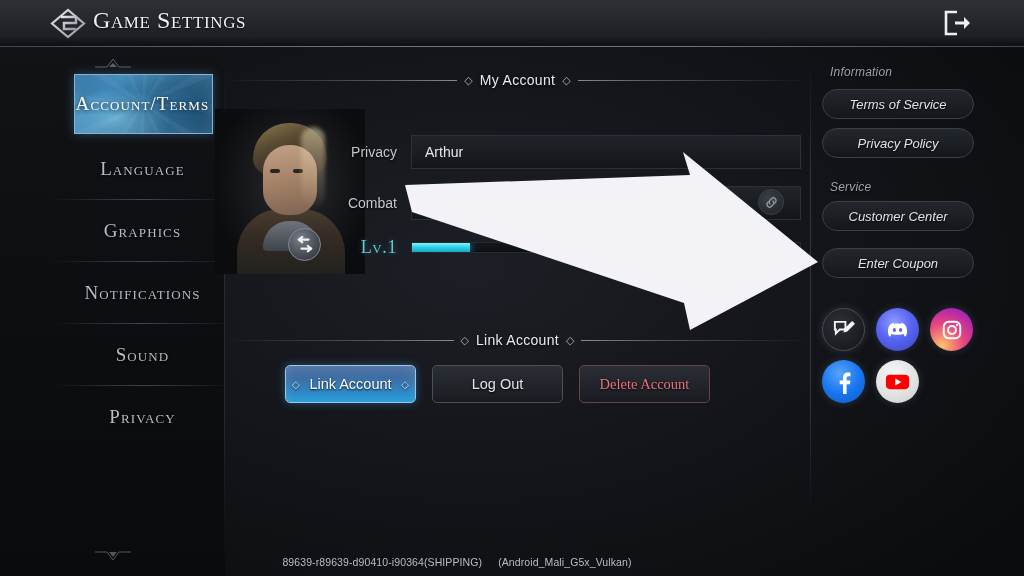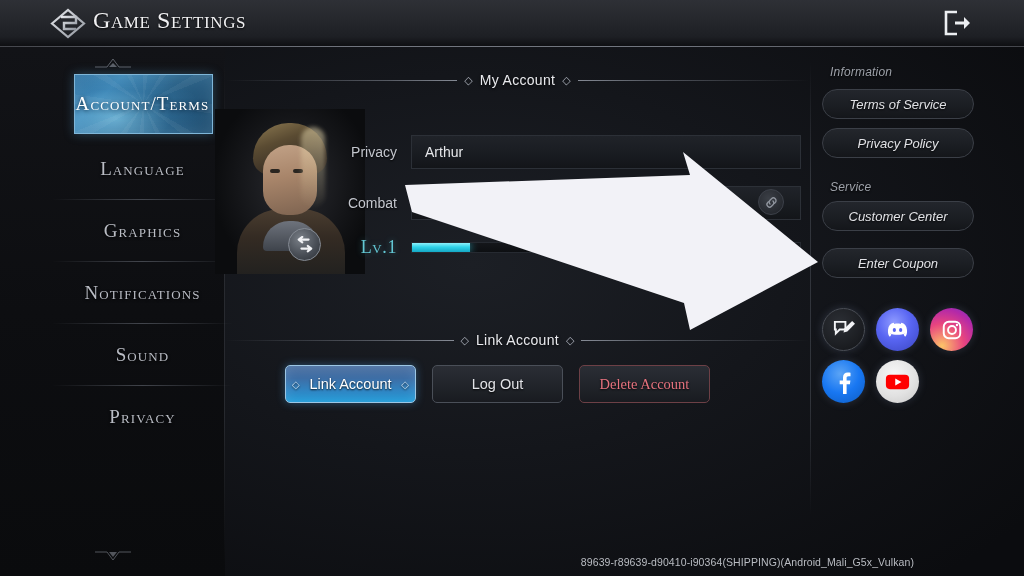--- a/index.html
+++ b/index.html
@@ -251,21 +251,21 @@
   }
   .soc.compose{ background:radial-gradient(circle at 40% 35%,#2c2f35 0%,#1a1c20 70%,#121317 100%); border:1px solid #4a4e56; }
   .soc.discord{ background:radial-gradient(circle at 42% 34%,#8f9bff 0%,#5865F2 45%,#3a45c0 100%); }
   .soc.instagram{ background:radial-gradient(circle at 28% 88%,#fdc468 0%,#e8457f 45%,#b429a8 75%,#6a38c8 100%); }
   .soc.facebook{ background:radial-gradient(circle at 42% 32%,#5ba4f5 0%,#1877F2 50%,#0d5bc0 100%); }
   .soc.youtube{ background:radial-gradient(circle at 42% 34%,#f7f7f7 0%,#e2e2e2 55%,#c8c8c8 100%); }
 
   
   #footer{
     position:absolute; left:0; bottom:8px; width:940px;
-    display:flex; justify-content:flex-end; padding-right:26px;
+    display:flex; justify-content:center; gap:16px; padding-right:26px;
     font-size:10.5px; color:#b9bcc2; letter-spacing:.1px;
   }
 
   
   #arrow{ position:absolute; left:0; top:0; width:1024px; height:576px; pointer-events:none; }
 </style>
 </head>
 <body>
 
 <div id="app">

